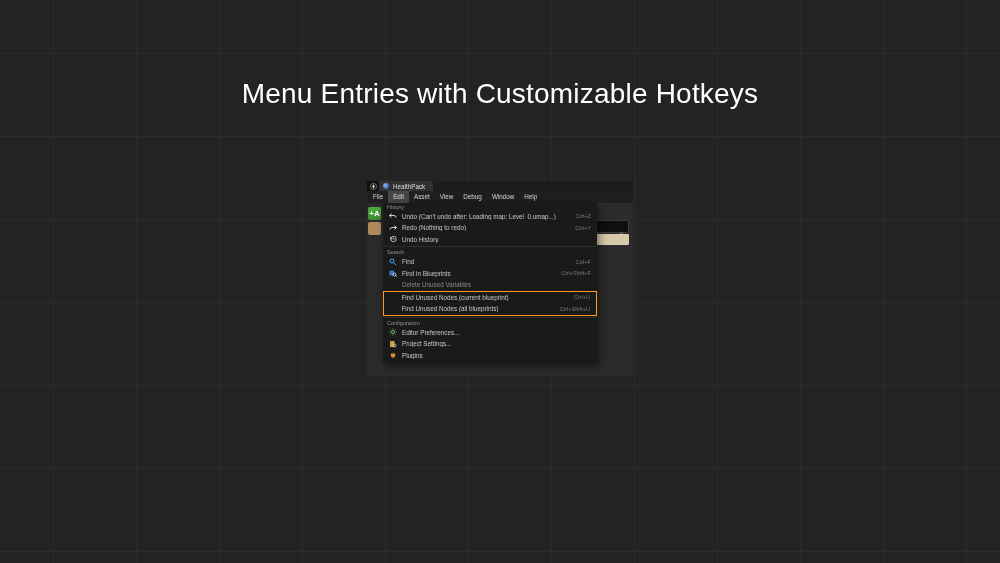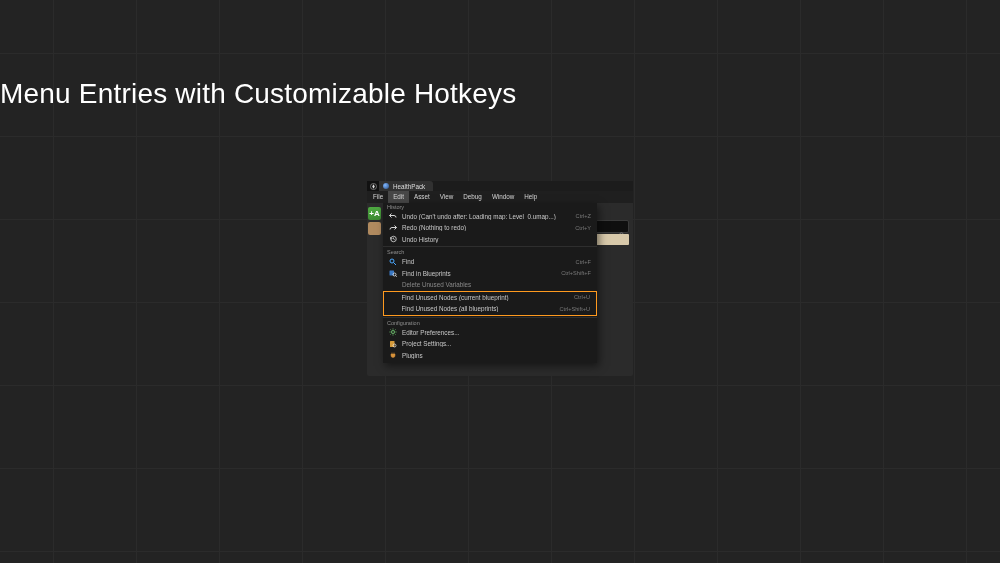--- a/index.html
+++ b/index.html
@@ -17,20 +17,21 @@
       linear-gradient(#2b2b2b 1px, transparent 1px),
       linear-gradient(90deg, #2b2b2b 1px, transparent 1px);
     background-size: 83px 83px;
     background-position: -30px -30px;
     z-index: 0;
   }
   .page-title {
     position: absolute;
     top: 78px;
     width: 100%;
+    text-align: center;
     font-size: 28px;
     font-weight: 400;
     color: #fff;
     z-index: 2;
     letter-spacing: 0.2px;
   }
 
   
   .panel {
     position: absolute;

